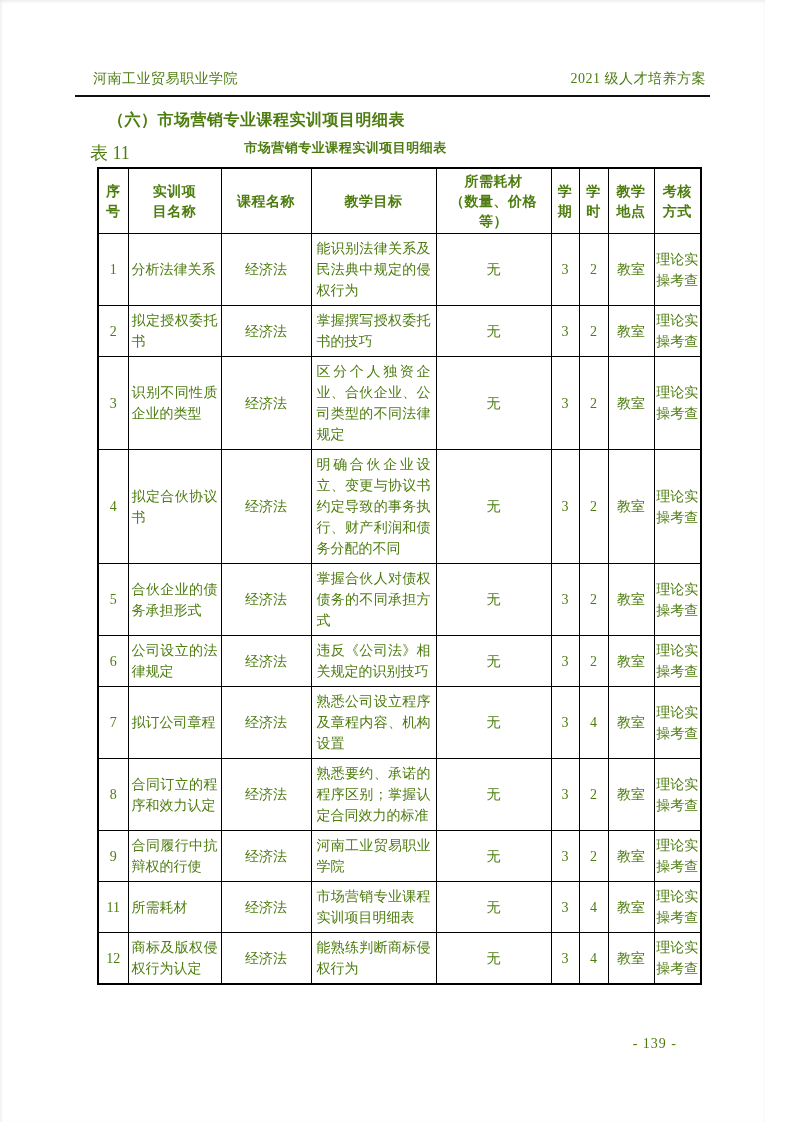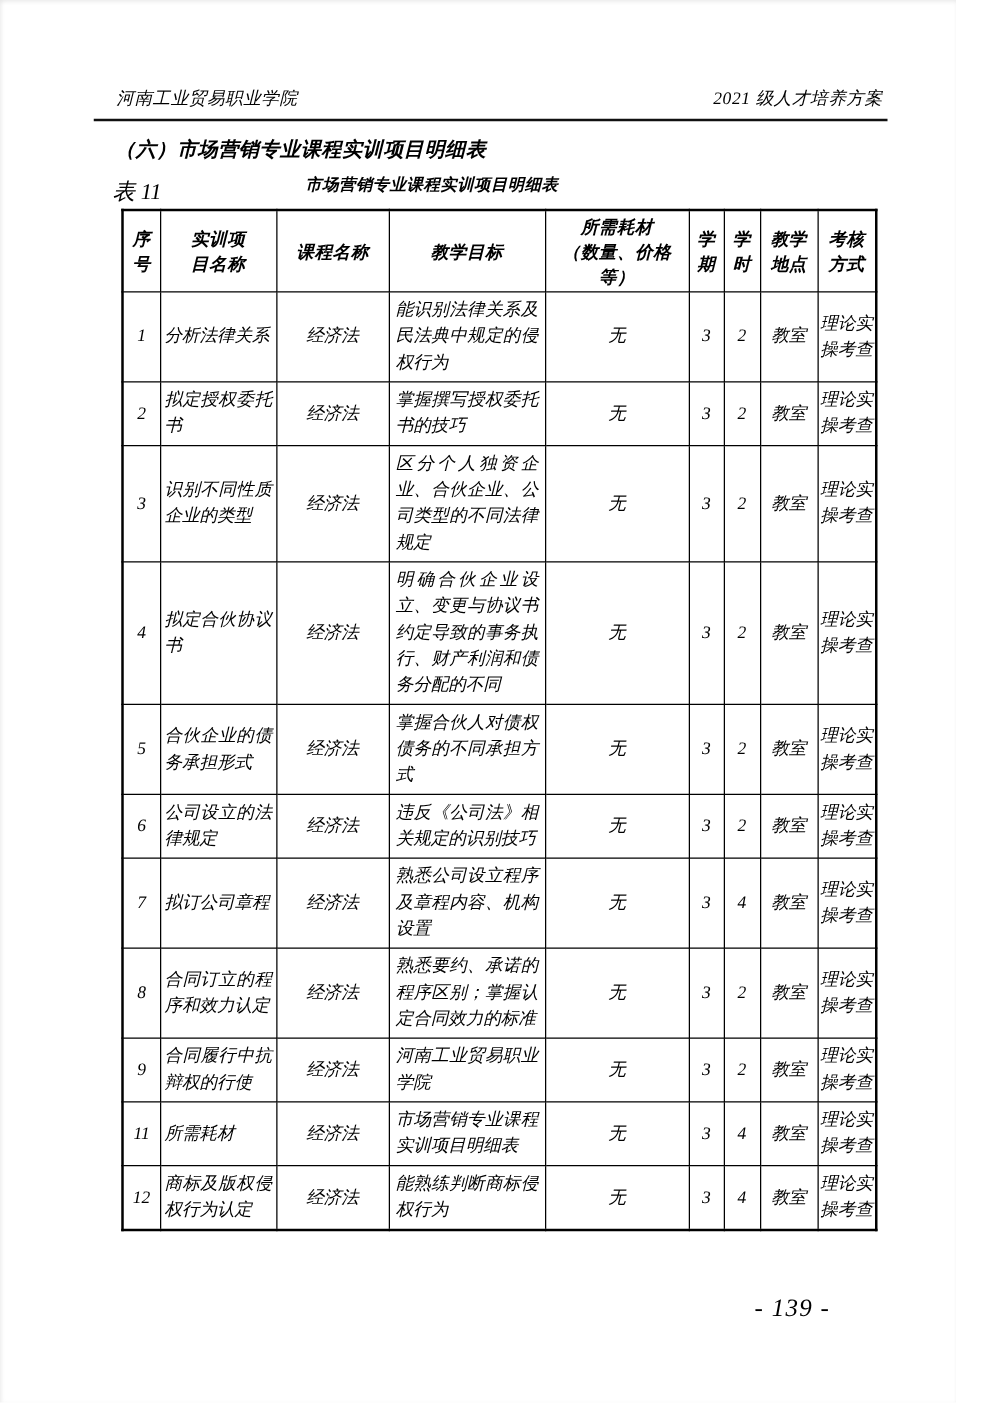--- a/index.html
+++ b/index.html
@@ -1,36 +1,35 @@
 <!DOCTYPE html>
 <html><head>
 <meta charset="utf-8">
 <style>
   html,body{margin:0;padding:0;background:#ffffff;}
   .page{
     position:relative;
     width:765px;height:1122px;
     background:#ffffff;
     font-family:"Liberation Serif","DejaVu Serif",serif;
-    color:#000000;
+    color:#4d7c0f;
     overflow:hidden;
     box-shadow:inset 0 2px 3px rgba(0,0,0,0.06), inset 2px 0 3px rgba(0,0,0,0.04);
-    font-style:italic;
   }
   .content{position:absolute;left:75px;top:0;width:635px;}
   .running-header{
     margin-top:70px;
     display:flex;justify-content:space-between;align-items:flex-end;
     font-size:14px;
     padding-left:18px;padding-right:4px;
     letter-spacing:0.5px;
   }
   .header-rule{border-bottom:2px solid #111;margin-top:7px;}
   .section-title{
-    margin-top:13px;margin-left:17px;
+    margin-top:13px;margin-left:33px;
     font-size:16px;font-weight:bold;
     font-family:"Liberation Sans","DejaVu Sans",sans-serif;
     letter-spacing:0.5px;
   }
   .caption-row{position:relative;margin-top:8px;height:22px;}
   .table-label{position:absolute;left:15px;top:2px;font-size:18px;}
   .table-caption{
     text-align:center;padding-right:94px;
     font-size:13px;font-weight:bold;
     font-family:"Liberation Sans","DejaVu Sans",sans-serif;
@@ -73,22 +72,22 @@
     text-align:justify;text-justify:inter-ideograph;
     padding:3px 3px;
   }
   td.cell-goal{
     text-align:justify;text-justify:inter-ideograph;
     padding:4px 5px;
   }
   td.cell-assessment{padding:2px 1px;}
   .page-number{
     position:absolute;
-    top:1036px;right:101px;
-    font-size:20px;
+    top:1036px;right:88px;
+    font-size:14px;
     letter-spacing:1px;
   }
 </style>
 </head>
 <body>
 
 <div class="page">
   <div class="content">
 
     <div class="running-header">

